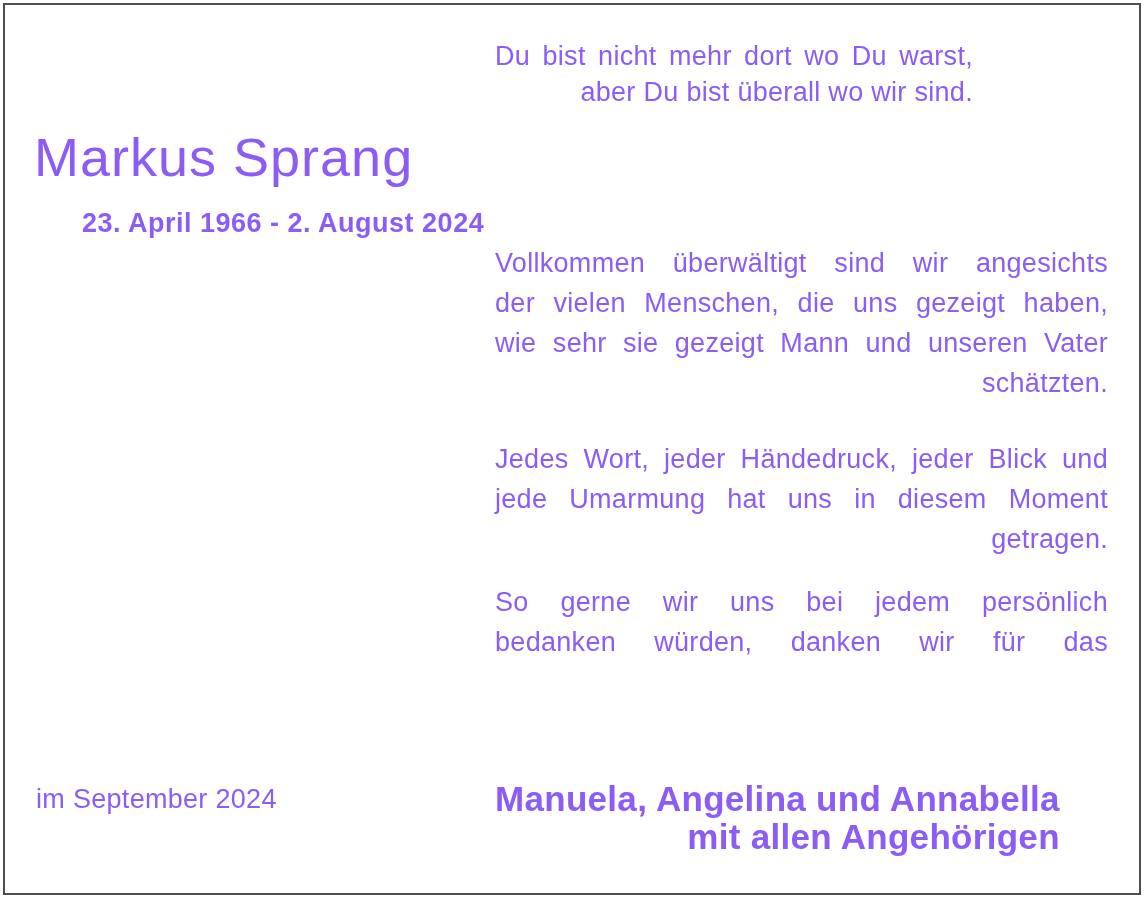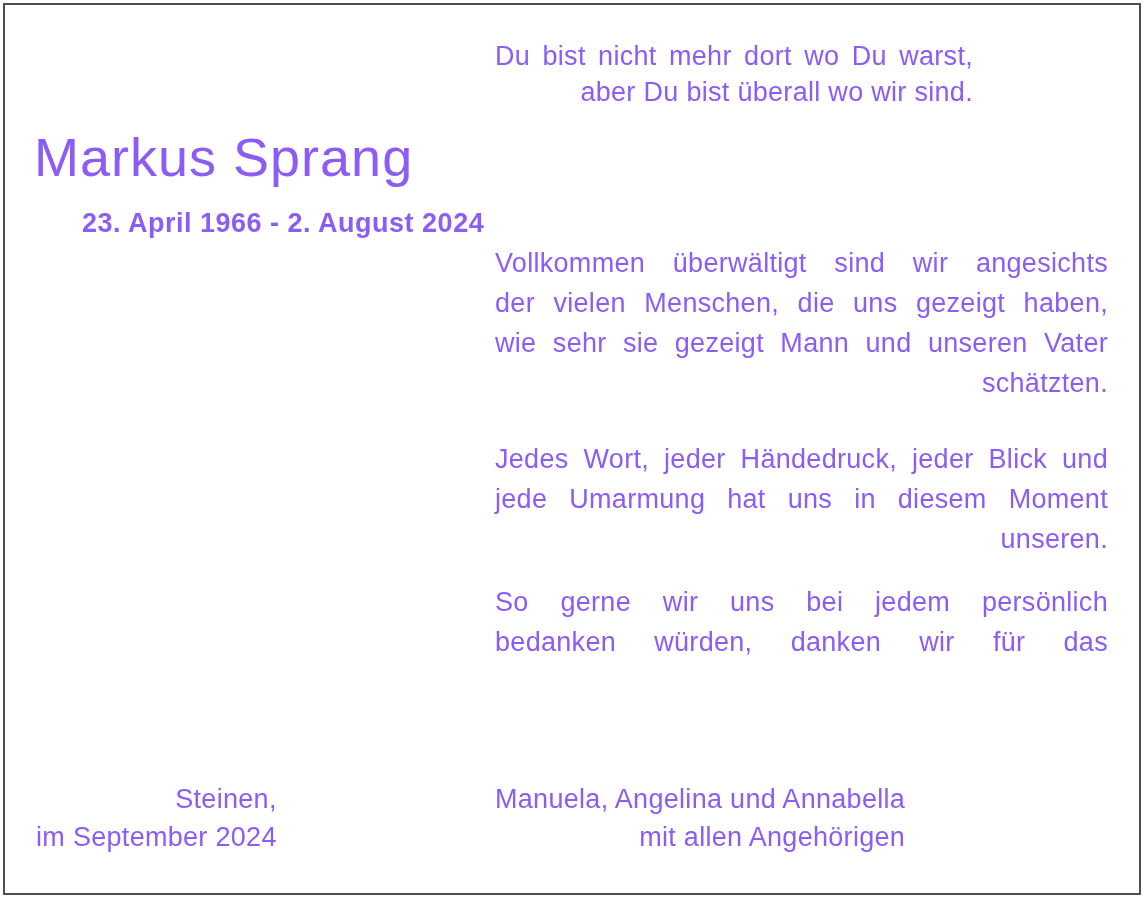--- a/index.html
+++ b/index.html
@@ -77,23 +77,23 @@
     top: 780px;
     font-size: 27px;
     line-height: 38px;
     font-weight: 300;
     letter-spacing: 0.3px;
   }
   .family {
     position: absolute;
     left: 495px;
     top: 780px;
-    font-size: 27px;
+    font-size: 35px;
     line-height: 38px;
-    font-weight: 400;
+    font-weight: 700;
     letter-spacing: 0.3px;
   }
 </style>
 </head>
 <body>
 
 <div class="page">
 
   <div class="frame"></div>
 
@@ -109,30 +109,29 @@
   <div class="para para-1">
     <div class="line just">Vollkommen überwältigt sind wir angesichts</div>
     <div class="line just">der vielen Menschen, die uns gezeigt haben,</div>
     <div class="line just">wie sehr sie gezeigt Mann und unseren Vater</div>
     <div class="line">schätzten.</div>
   </div>
 
   <div class="para para-2">
     <div class="line just">Jedes Wort, jeder Händedruck, jeder Blick und</div>
     <div class="line just">jede Umarmung hat uns in diesem Moment</div>
-    <div class="line">unseren.</div>
+    <div class="line">getragen.</div>
   </div>
 
   <div class="para para-3">
     <div class="line just">So gerne wir uns bei jedem persönlich</div>
     <div class="line just">bedanken würden, danken wir für das</div>
   </div>
 
   <div class="place-date">
-    <div class="line">Steinen,</div>
     <div class="line">im September 2024</div>
   </div>
 
   <div class="family">
     <div class="line">Manuela, Angelina und Annabella</div>
     <div class="line">mit allen Angehörigen</div>
   </div>
 
 </div>
 

